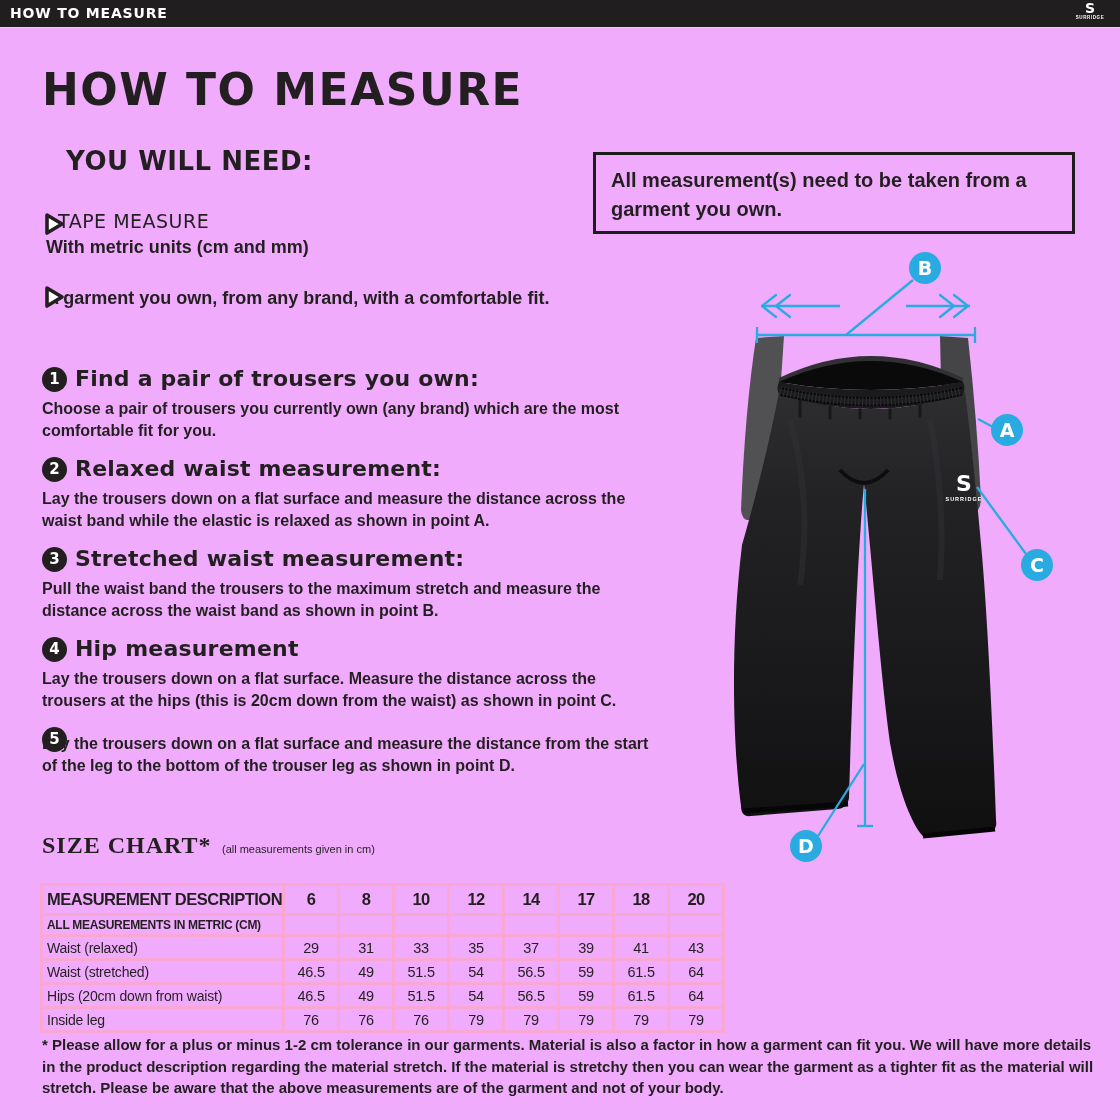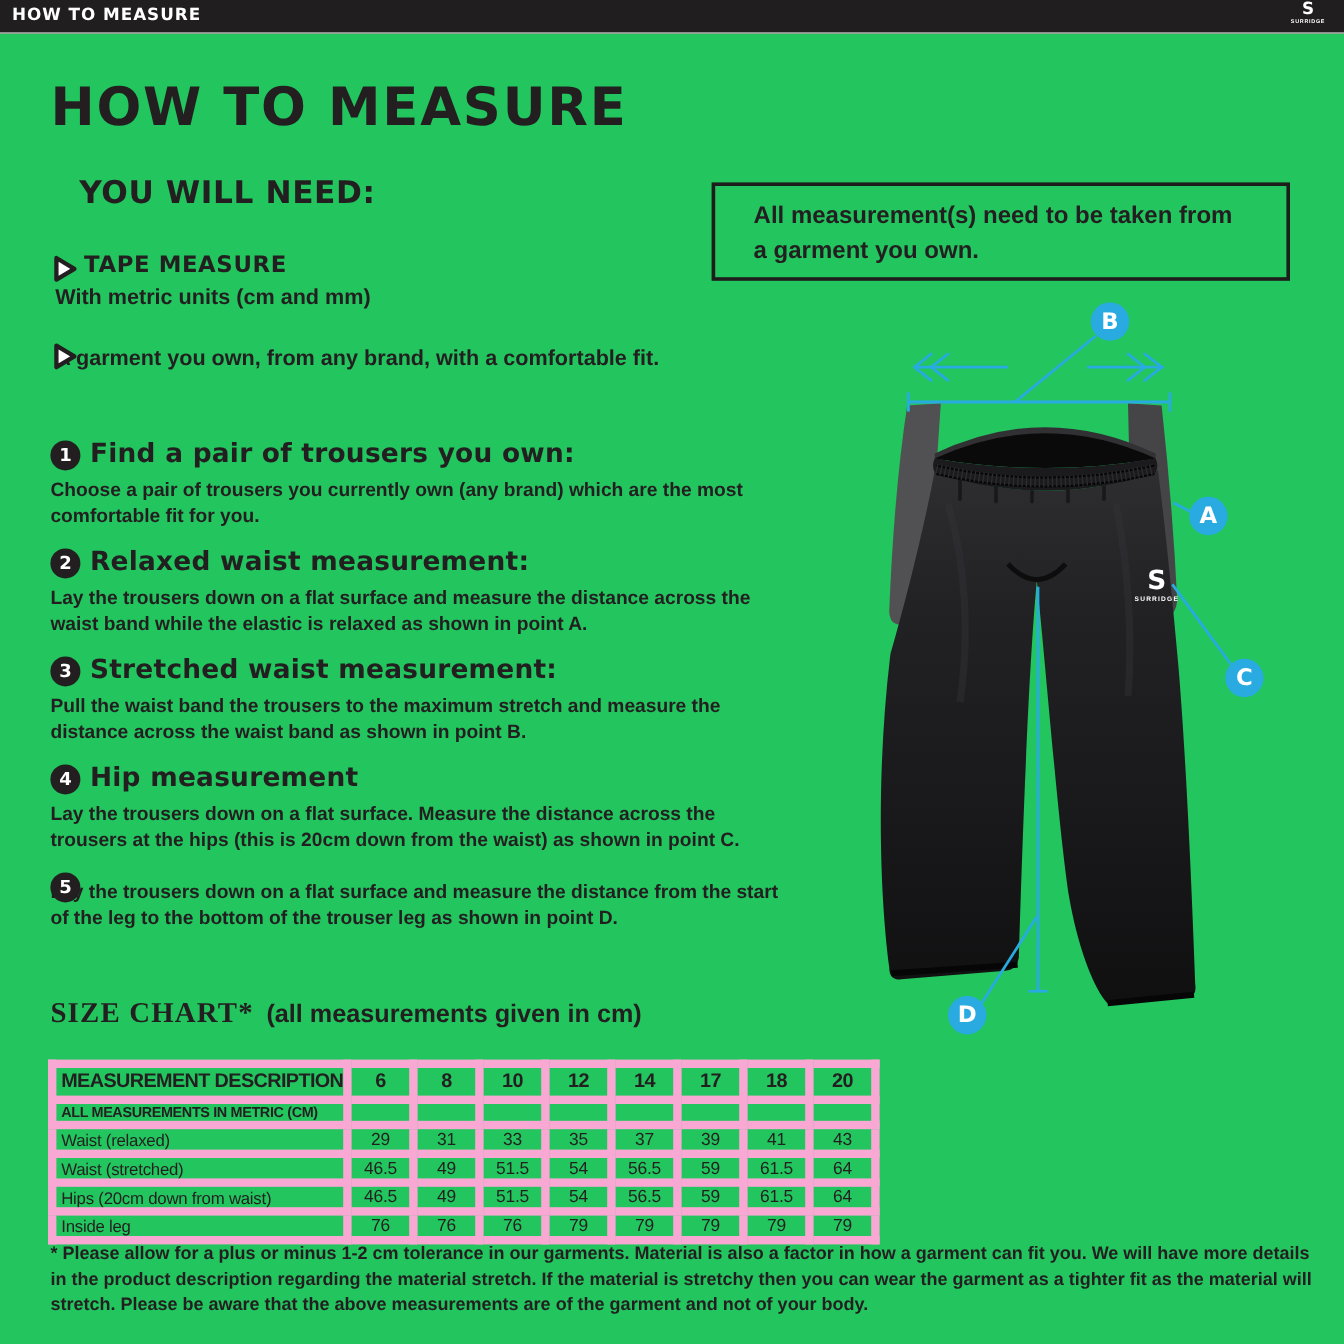--- a/index.html
+++ b/index.html
@@ -1,53 +1,53 @@
 <!DOCTYPE html>
 <html><head>
 <meta charset="utf-8">
 <style>
   html,body{margin:0;padding:0;background:#fff;}
-  .page{position:relative;width:1120px;height:1120px;background:#22c55e;overflow:hidden;
+  .page{position:relative;width:1120px;height:1120px;background:#f0abfc;overflow:hidden;
         font-family:"Liberation Sans",sans-serif;color:#231f20;}
   
   .topbar{position:absolute;left:0;top:0;width:1120px;height:27px;background:#201e1e;
           border-bottom:1px solid #d9d9d9;}
   .topbar-title{position:absolute;left:10px;top:0;height:27px;line-height:27px;color:#fff;
           font-family:"DejaVu Sans",sans-serif;font-weight:bold;font-size:14px;letter-spacing:.8px;}
   .brand{position:absolute;right:8px;top:1px;width:44px;text-align:center;color:#fff;line-height:1;}
   .brand .mark{display:block;font-family:"DejaVu Sans",sans-serif;font-weight:bold;font-size:14px;line-height:15px;}
   .brand .name{display:block;font-size:4.5px;letter-spacing:.6px;font-weight:bold;}
   
   .h1{position:absolute;left:42px;top:64px;font-family:"DejaVu Sans",sans-serif;font-weight:bold;
       font-size:44px;letter-spacing:1.5px;}
   .h2{position:absolute;left:42px;top:146px;font-family:"DejaVu Sans",sans-serif;font-weight:bold;
       font-size:26px;letter-spacing:.5px;margin-left:24px;}
   
   .need-item{position:absolute;left:42px;width:600px;}
   .need-item .tri{position:absolute;left:2px;top:2px;}
-  .need-label{margin-left:28px;font-family:"DejaVu Sans",sans-serif;font-weight:bold;font-size:19px;letter-spacing:.5px;}
+  .need-label{margin-left:16px;font-family:"DejaVu Sans",sans-serif;font-weight:normal;font-size:19px;letter-spacing:.5px;}
   .need-desc{margin-left:4px;margin-top:5px;font-weight:bold;font-size:18px;}
   
   .notice{position:absolute;left:593px;top:152px;width:482px;height:82px;border:3px solid #1d1d1b;
-          box-sizing:border-box;padding:11px 32px;font-weight:bold;font-size:20px;line-height:29px;}
+          box-sizing:border-box;padding:11px 15px;font-weight:bold;font-size:20px;line-height:29px;}
   
   .step{position:absolute;left:42px;width:610px;}
   .step-num{position:absolute;left:0;top:1px;width:25px;height:25px;border-radius:50%;background:#231f20;
             color:#fff;text-align:center;line-height:25px;font-weight:bold;font-size:15px;
             font-family:"DejaVu Sans",sans-serif;}
   .step-title{margin-left:33px;font-family:"DejaVu Sans",sans-serif;font-weight:bold;font-size:22px;letter-spacing:.2px;}
   .step-body{margin-top:7px;font-weight:bold;font-size:16px;line-height:21.5px;}
   
   .sc-head{position:absolute;left:42px;top:832px;}
   .sc-title{font-family:Liberation Serif, serif;font-weight:bold;font-size:24px;letter-spacing:1px;}
-  .sc-sub{font-weight:bold;font-size:21px;margin-left:6px;text-align:center;}
+  .sc-sub{font-weight:normal;font-size:11px;margin-left:6px;text-align:center;}
   table.sizes{position:absolute;left:40px;top:883px;border-collapse:collapse;table-layout:fixed;
               border:2px solid #1a1a1a;}
   table.sizes col.c0{width:238px;} table.sizes col.cn{width:55px;}
-  table.sizes th,table.sizes td{border:7px solid #f9a8d4;padding:0 0 0 4px;overflow:hidden;white-space:nowrap;}
+  table.sizes th,table.sizes td{border:3px solid #f9a8d4;padding:0 0 0 4px;overflow:hidden;white-space:nowrap;}
   tr.hdr{height:30px;} tr.hdr th{font-size:16.5px;letter-spacing:-.5px;text-align:left;}
   tr.hdr th.num{text-align:center;padding:0;}
   tr.note{height:21px;} tr.note td{font-weight:bold;font-size:12px;letter-spacing:-.3px;}
   tr.data{height:24px;} tr.data td{font-size:14px;letter-spacing:-.2px;}
   tr.data td.val{text-align:center;padding:0;font-size:14.5px;}
   
   .footnote{position:absolute;left:42px;top:1034px;width:1056px;font-weight:bold;font-size:15px;line-height:21.5px;}
   
   .diagram-svg{position:absolute;left:700px;top:240px;}
   .pt{position:absolute;width:32px;height:32px;border-radius:50%;background:#29abe2;color:#fff;

